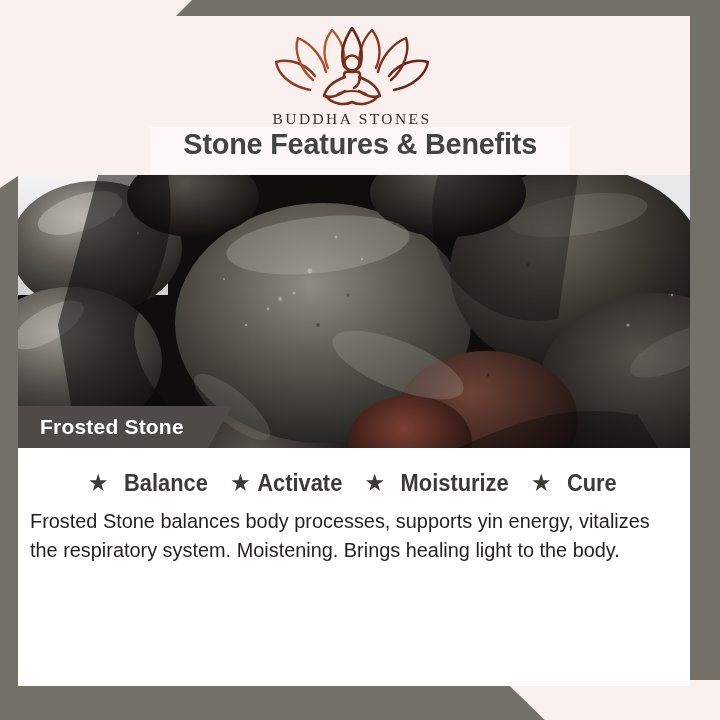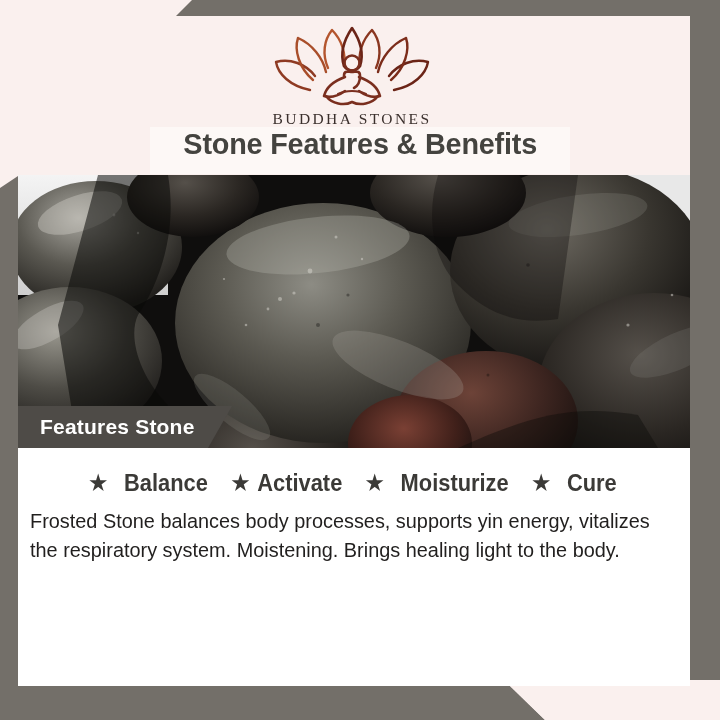--- a/index.html
+++ b/index.html
@@ -322,21 +322,21 @@
           <circle cx="470" cy="200" r="1.5"></circle>
       </g>
 
       <path d="M150 0 C160 60 140 110 120 140 C110 160 120 200 150 230 L120 273 L60 273 L40 150 L80 0 Z" fill="#0a0908" opacity="0.55"></path>
       <path d="M420 0 C408 40 414 84 440 110 C470 140 500 150 540 144 L560 0 Z" fill="#0b0a09" opacity="0.35"></path>
       <path d="M470 260 C520 240 560 230 620 240 L640 273 L440 273 Z" fill="#0a0908" opacity="0.4"></path>
     </svg>
   </div>
 
   <div class="stone-label">
-    <span class="stone-label-text">Features Stone</span>
+    <span class="stone-label-text">Frosted Stone</span>
   </div>
 
   <div class="pink-strip"></div>
   <div class="page-inner"></div>
 
   <div class="benefits">
     <span class="star">★</span>
     <span class="gap-narrow"></span>
     <span class="kw">Balance</span>
     <span class="gap-wide"></span>

